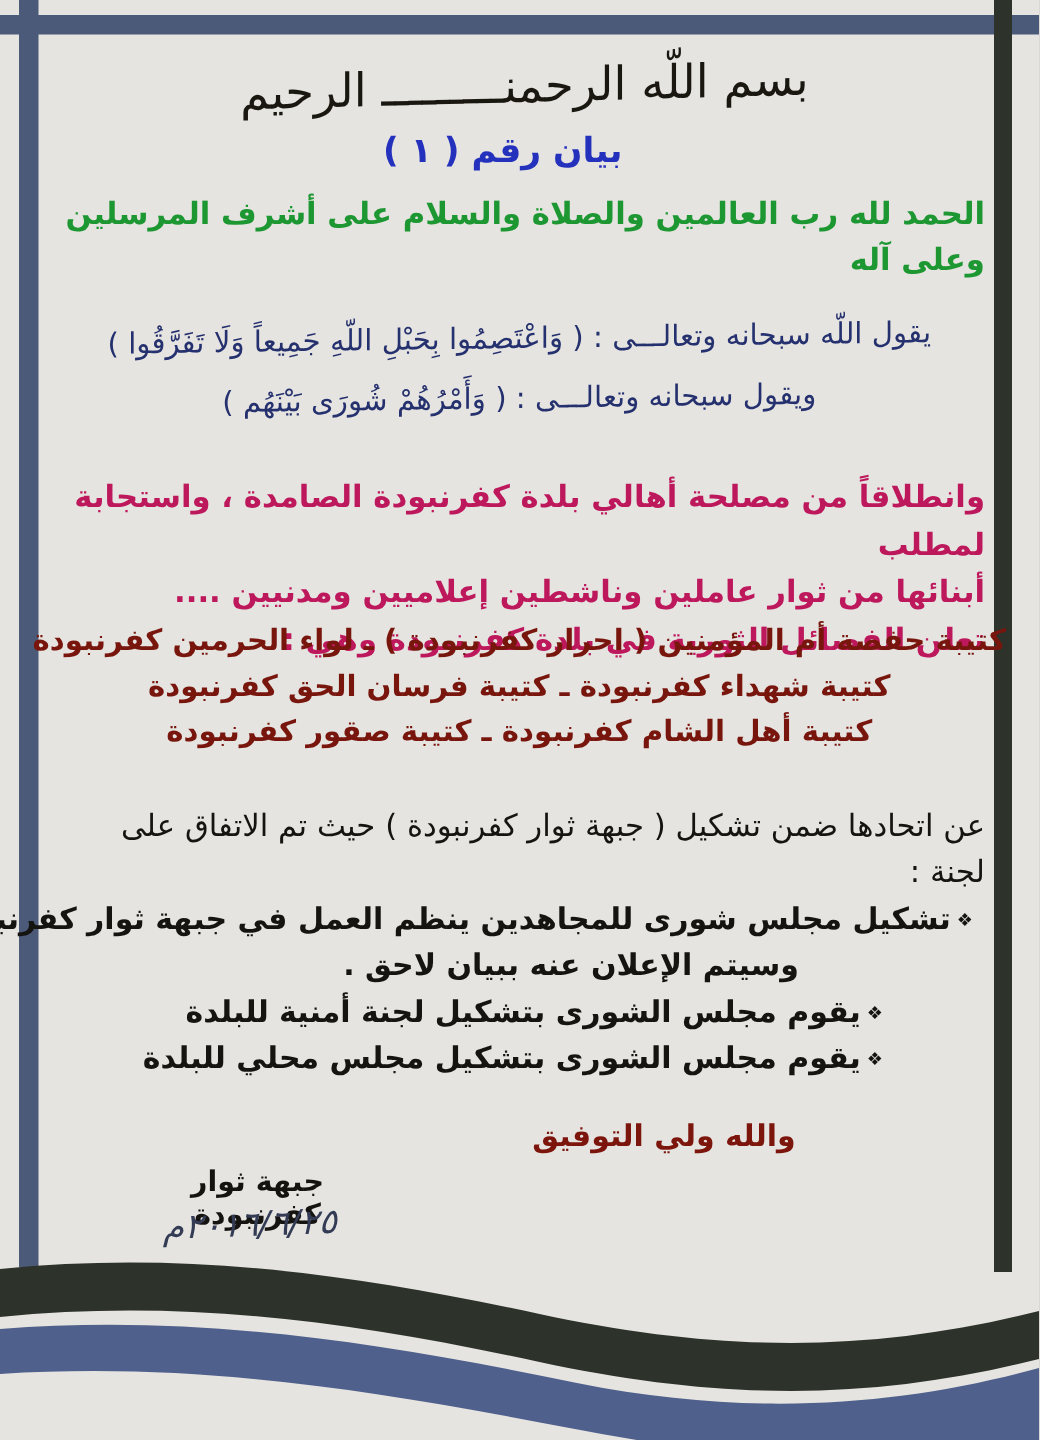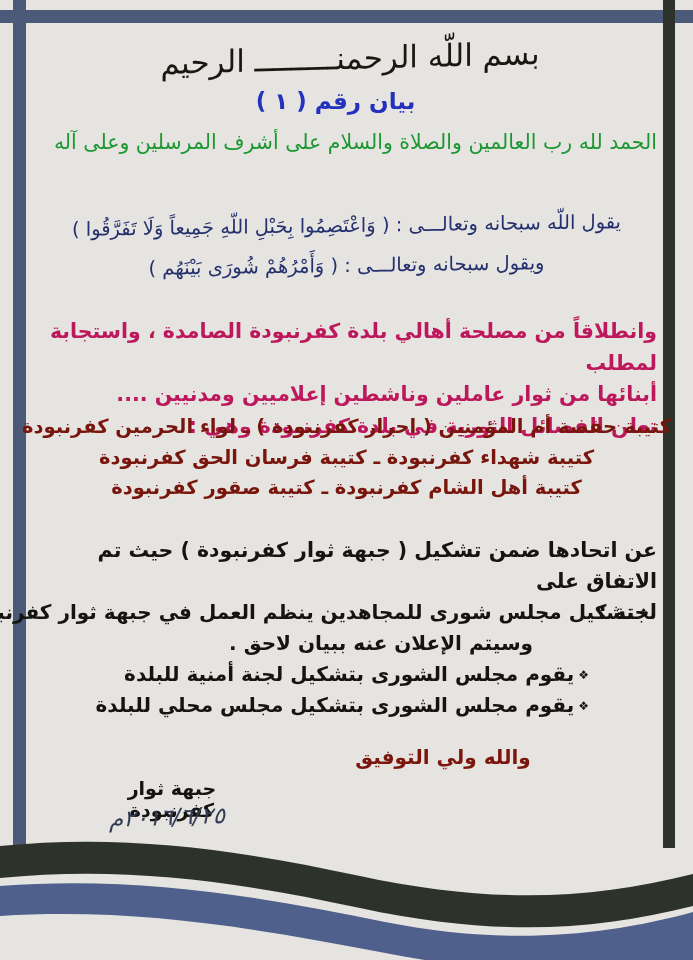--- a/index.html
+++ b/index.html
@@ -26,21 +26,21 @@
     transform:skewY(-1.5deg);
     letter-spacing:-1px;
   }
   .title{
     left:0;top:88px;width:671px;
     text-align:center;
     font-size:23px;font-weight:bold;color:#2431bd;
   }
   .preamble{
     right:36px;left:30px;top:127px;
-    font-size:20.5px;font-weight:normal;color:#1d9732;
+    font-size:20.5px;font-weight:bold;color:#1d9732;
     line-height:31px;text-align:right;
   }
   .quotes{
     right:70px;left:70px;top:206px;
     text-align:center;
     font-size:19.5px;color:#25306e;
     line-height:40px;
     transform:skewY(-0.8deg);
   }
   .intro{
@@ -49,21 +49,21 @@
     line-height:31.5px;text-align:right;
   }
   .factions{
     left:0;right:0;top:412px;
     text-align:center;
     font-size:19.5px;font-weight:bold;color:#78160e;
     line-height:30.5px;
   }
   .union{
     right:36px;left:26px;top:535px;
-    font-size:20.5px;font-weight:bold;color:#161411;
+    font-size:20.5px;font-weight:normal;color:#161411;
     line-height:31px;text-align:right;
   }
   .decision{
     font-size:20px;font-weight:bold;color:#161411;
     text-align:right;white-space:nowrap;
   }
   .d1{right:44px;top:600px;}
   .d1b{right:160px;top:631px;}
   .d2{right:104px;top:662px;}
   .d3{right:104px;top:693px;}

